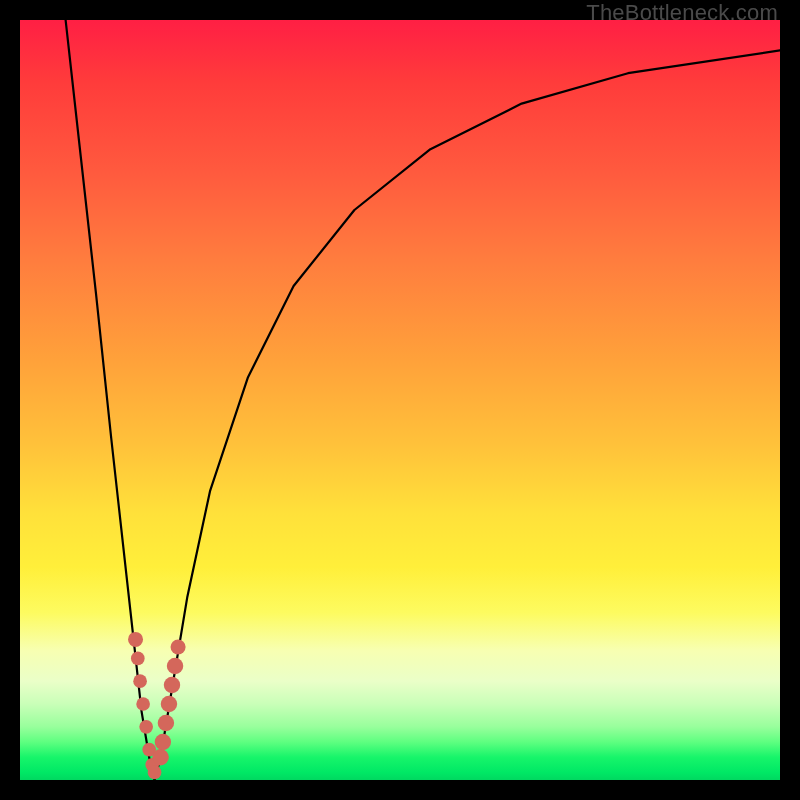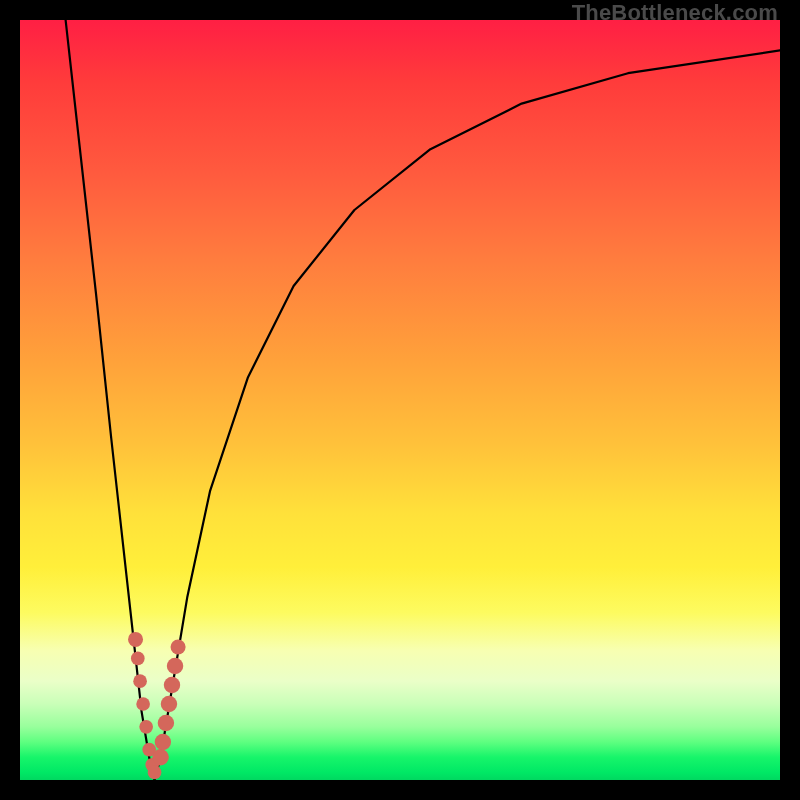--- a/index.html
+++ b/index.html
@@ -49,21 +49,21 @@
       #00e865 99%,
       #00d860 100%
     );
   }
   .watermark {
     position: absolute;
     top: 0;
     right: 22px;
     color: #4a4a4a;
     font-size: 22px;
-    font-weight: 700;
+    font-weight: 400;
     letter-spacing: 0.2px;
     z-index: 10;
   }
   svg.curve {
     position: absolute;
     left: 0;
     top: 0;
     width: 760px;
     height: 760px;
     overflow: visible;

